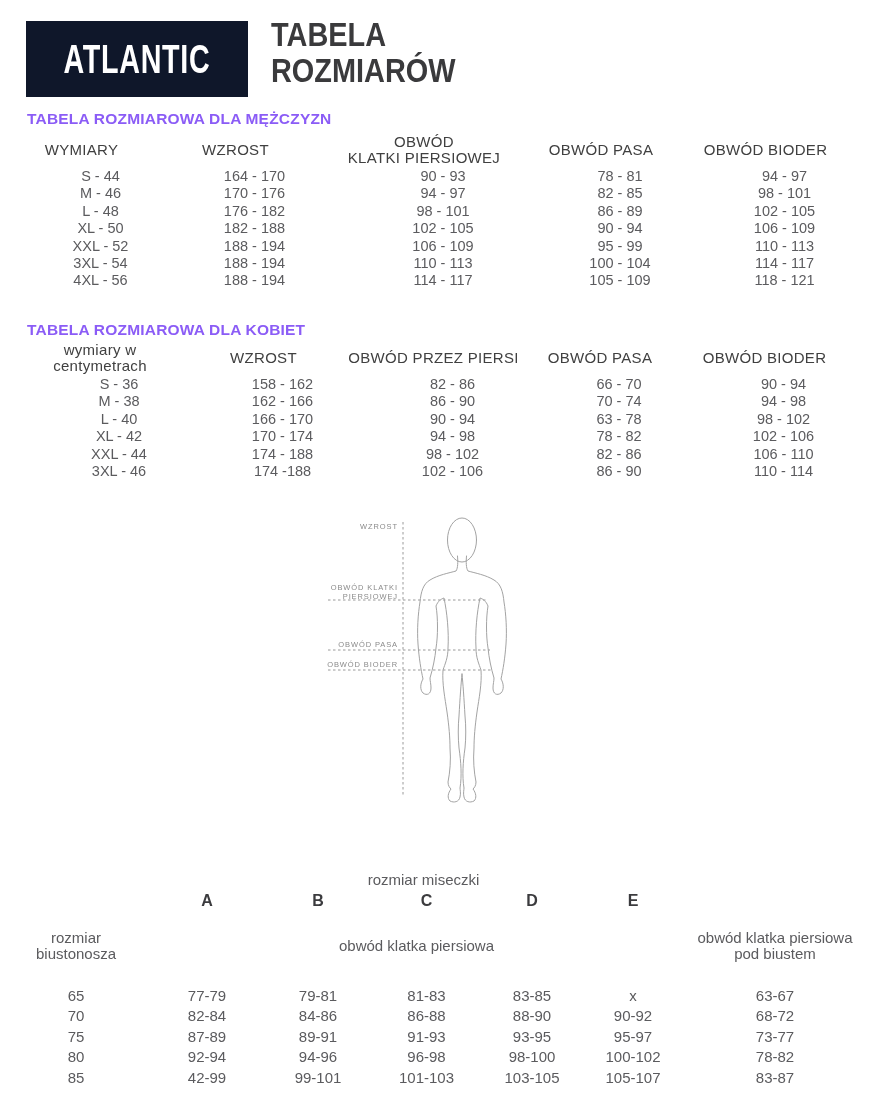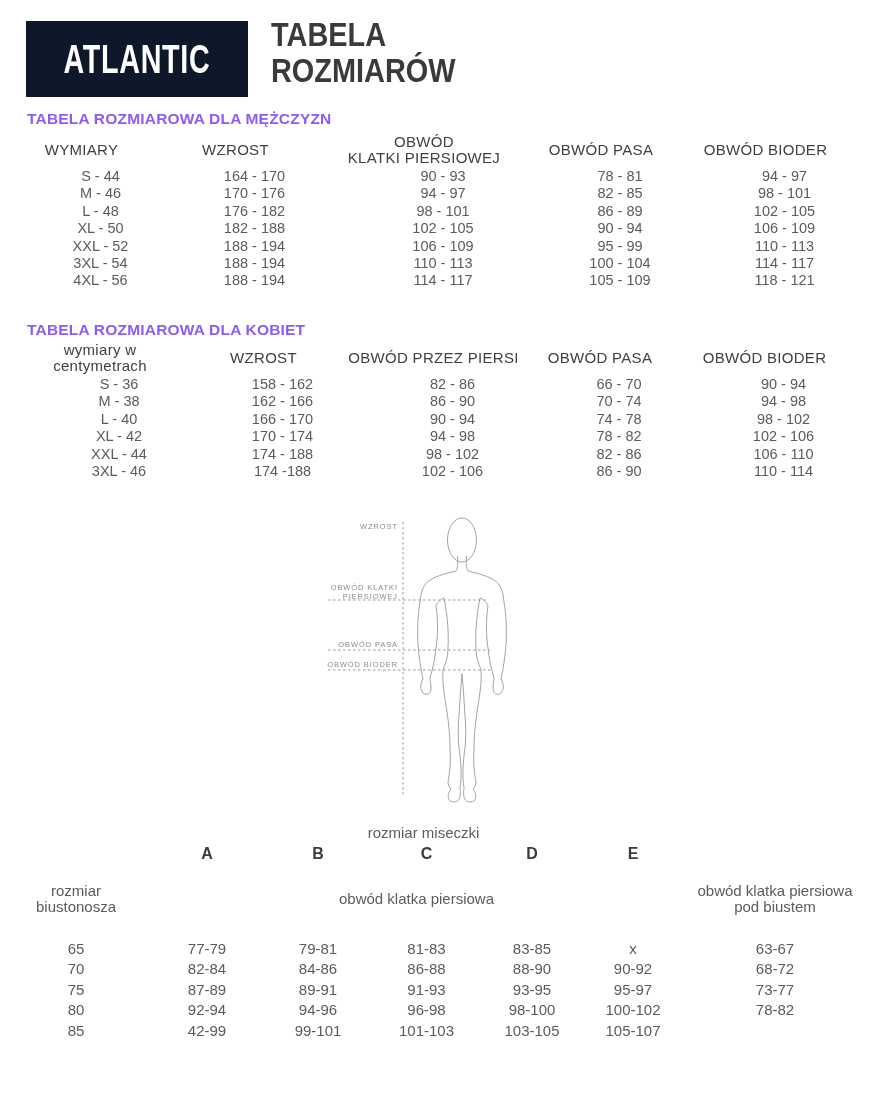--- a/index.html
+++ b/index.html
@@ -31,21 +31,21 @@
   #women-section{position:absolute;left:0;top:321px;width:869px;}
   #women-section .thead{margin-top:2px;}
   .tbody{margin-top:2px;padding-left:19px;}
 
   
   #diagram{position:absolute;left:310px;top:500px;width:240px;height:340px;}
   #diagram svg{display:block;}
   .diag-label{fill:#8a8a8a;font-size:7.5px;letter-spacing:0.9px;font-family:"Liberation Sans",sans-serif;}
 
   
-  #bra-section{position:absolute;left:0;top:823px;width:869px;}
+  #bra-section{position:absolute;left:0;top:870px;width:869px;}
   .bra-title-row{height:19px;line-height:19px;}
   .bra-title-row .cell{font-size:15px;color:#5b5b5e;}
   .bra-letters{height:22px;line-height:22px;margin-top:1px;}
   .bra-letters .cell{font-weight:700;font-size:16px;color:#3b3b3e;}
   .bra-group{margin-top:10px;min-height:48px;align-items:center;}
   .bra-group .cell{font-size:15px;line-height:16.5px;color:#5b5b5e;}
   .bra-spacer{height:16px;}
   .bra-row{height:20.4px;line-height:20.4px;}
   .bra-row .cell{font-size:15px;color:#5b5b5e;}
 </style>
@@ -155,21 +155,21 @@
           <div class="cell">M - 38</div>
           <div class="cell">162 - 166</div>
           <div class="cell">86 - 90</div>
           <div class="cell">70 - 74</div>
           <div class="cell">94 - 98</div>
         </div>
         <div class="grid-women data-row">
           <div class="cell">L - 40</div>
           <div class="cell">166 - 170</div>
           <div class="cell">90 - 94</div>
-          <div class="cell">74 - 78</div>
+          <div class="cell">63 - 78</div>
           <div class="cell">98 - 102</div>
         </div>
         <div class="grid-women data-row">
           <div class="cell">XL - 42</div>
           <div class="cell">170 - 174</div>
           <div class="cell">94 - 98</div>
           <div class="cell">78 - 82</div>
           <div class="cell">102 - 106</div>
         </div>
         <div class="grid-women data-row">
@@ -295,17 +295,18 @@
           <div class="cell">100-102</div>
           <div class="cell">78-82</div>
         </div>
         <div class="grid-bra bra-row">
           <div class="cell">85</div>
           <div class="cell">42-99</div>
           <div class="cell">99-101</div>
           <div class="cell">101-103</div>
           <div class="cell">103-105</div>
           <div class="cell">105-107</div>
+          <div class="cell">83-87</div>
         </div>
       </div>
   </div>
 
 </div>
 
 </body></html>

